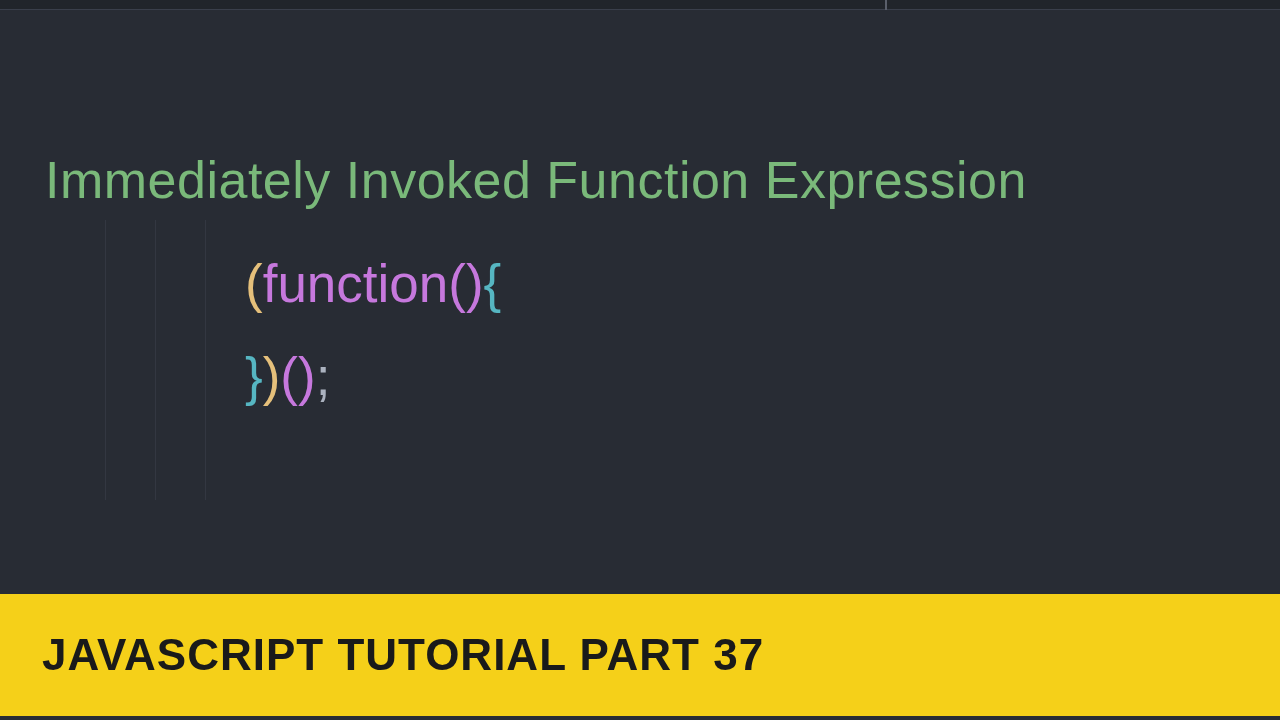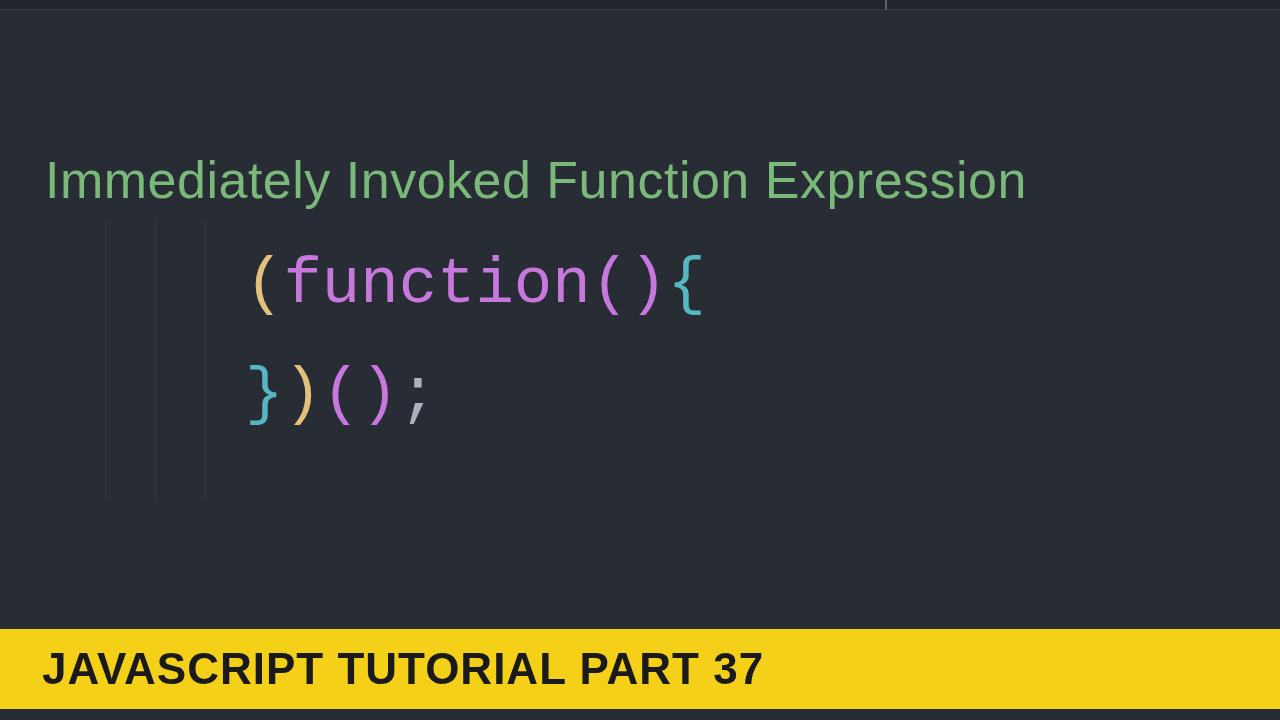--- a/index.html
+++ b/index.html
@@ -21,27 +21,27 @@
       background: #21252b;
       border-bottom: 1px solid #3a3f4b;
     }
     .content {
       padding: 140px 45px 0 45px;
     }
     .title {
       color: #7ab97a;
       font-size: 52px;
       font-weight: 400;
-      margin-bottom: 24px;
+      margin-bottom: 32px;
       letter-spacing: 0.5px;
     }
     .code-block {
       padding-left: 200px;
-      font-family: Liberation Mono, monospace;
-      font-size: 64px;
+      font-family: Liberation Sans, sans-serif;
+      font-size: 53px;
       line-height: 1.6;
     }
     .line1 {
       margin-bottom: 8px;
     }
     .paren-yellow {
       color: #e5c07b;
     }
     .keyword {
       color: #c678dd;
@@ -58,24 +58,24 @@
       margin-top: 8px;
     }
     .text-gray {
       color: #abb2bf;
     }
     .paren-purple {
       color: #c678dd;
     }
     .bottom-banner {
       position: absolute;
-      bottom: 11px;
+      bottom: 4px;
       left: 0;
       width: 100%;
-      height: 80px;
+      height: 122px;
       background: #f5d019;
       display: flex;
       align-items: center;
       padding-left: 42px;
     }
     .banner-text {
       color: #1a1a1a;
       font-size: 44px;
       font-weight: 700;
       letter-spacing: 1px;

